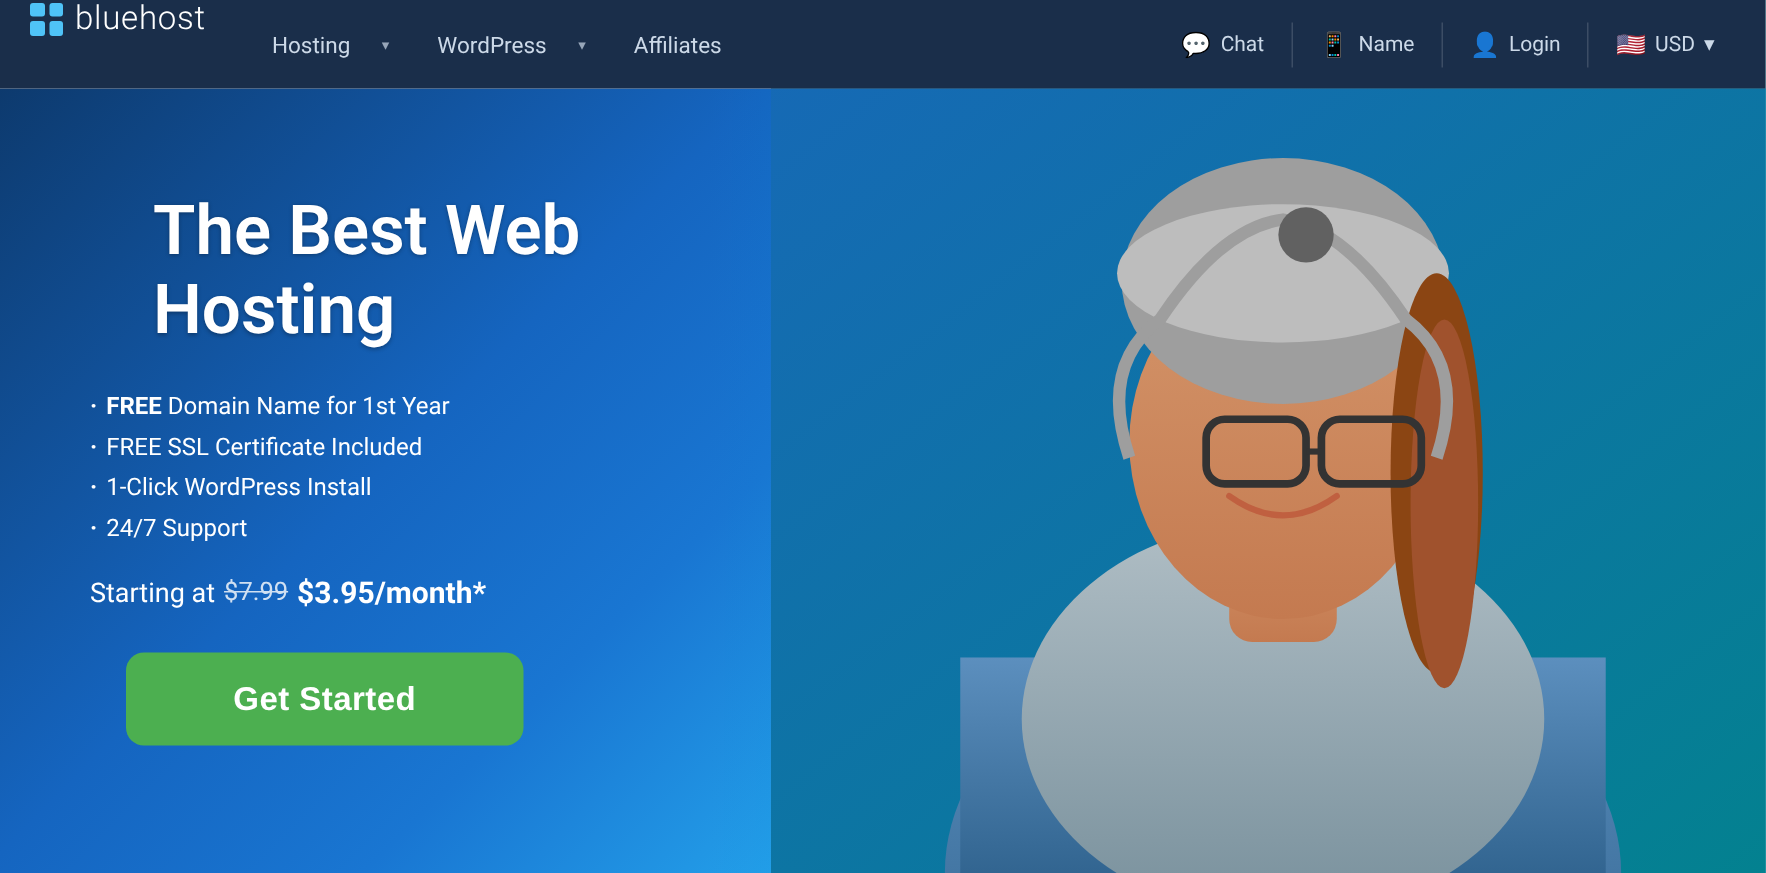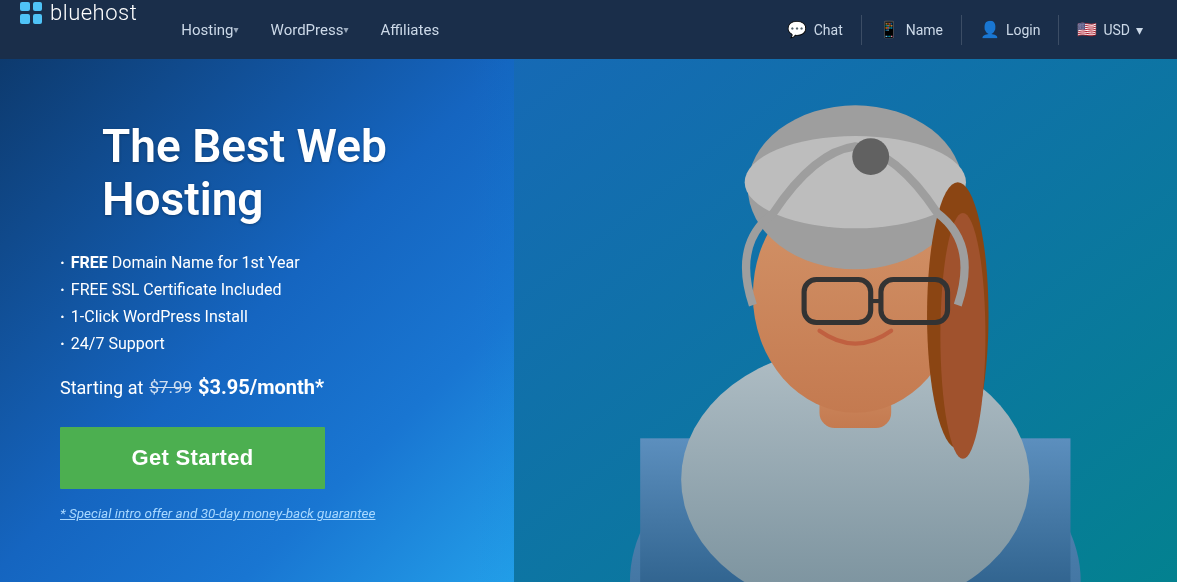--- a/index.html
+++ b/index.html
@@ -24,21 +24,21 @@
       display: block;
     }
     .logo-text {
       color: white; font-size: 22px; font-weight: 300; letter-spacing: 0.5px;
     }
     .nav-links {
       display: flex; align-items: center; gap: 4px; flex: 1;
     }
     .nav-item {
       color: #ccd9e8; font-size: 15px; padding: 0 14px; height: 59px;
-      display: flex; align-items: center; gap: 0; cursor: pointer;
+      display: flex; align-items: center; gap: 21px; cursor: pointer;
       text-decoration: none; transition: background 0.2s;
     }
     .nav-item .chevron {
       font-size: 10px; opacity: 0.7;
     }
     .nav-right {
       display: flex; align-items: center; gap: 4px; margin-left: auto;
     }
     .nav-action {
       color: #ccd9e8; font-size: 14px; padding: 0 14px; height: 59px;
@@ -77,25 +77,26 @@
     .bullet { color: white; font-weight: bold; }
     .underline-text { font-weight: bold; }
     .pricing {
       color: white; font-size: 18px; margin-bottom: 28px; display: flex; align-items: center; gap: 6px;
     }
     .old-price {
       text-decoration: line-through; opacity: 0.8; font-size: 17px;
     }
     .new-price { font-weight: 700; font-size: 20px; }
     .cta-btn {
-      background: #4caf50; color: white; border: none; border-radius: 1px;
+      background: #4caf50; color: white; border: none; border-radius: 12px;
       font-size: 22px; font-weight: 600; padding: 18px 0;
       width: 265px; cursor: pointer; display: block; text-align: center;
       letter-spacing: 0.3px; margin-bottom: 16px;
       transition: background 0.2s;
+      margin-left: 24px;
     }
     .guarantee-text {
       color: #a8d8ff; font-size: 13.5px; font-style: italic;
       text-decoration: underline; cursor: pointer;
     }
 
     
     .teal-overlay {
       position: absolute; right: 0; top: 0; bottom: 0; width: 60%;
       background: linear-gradient(to left, #00acc1 0%, #0288d1 40%, transparent 100%);
@@ -238,15 +239,14 @@
     </ul>
 
     <div class="pricing">
       <span>Starting at</span>
       <span class="old-price">$7.99</span>
       <span class="new-price">$3.95/month*</span>
     </div>
 
     <button class="cta-btn">Get Started</button>
 
-    <div class="guarantee-text">* Special intro offer and 30-day money-back guarantee</div>
   </div>
 </div>
 
 </body></html>

